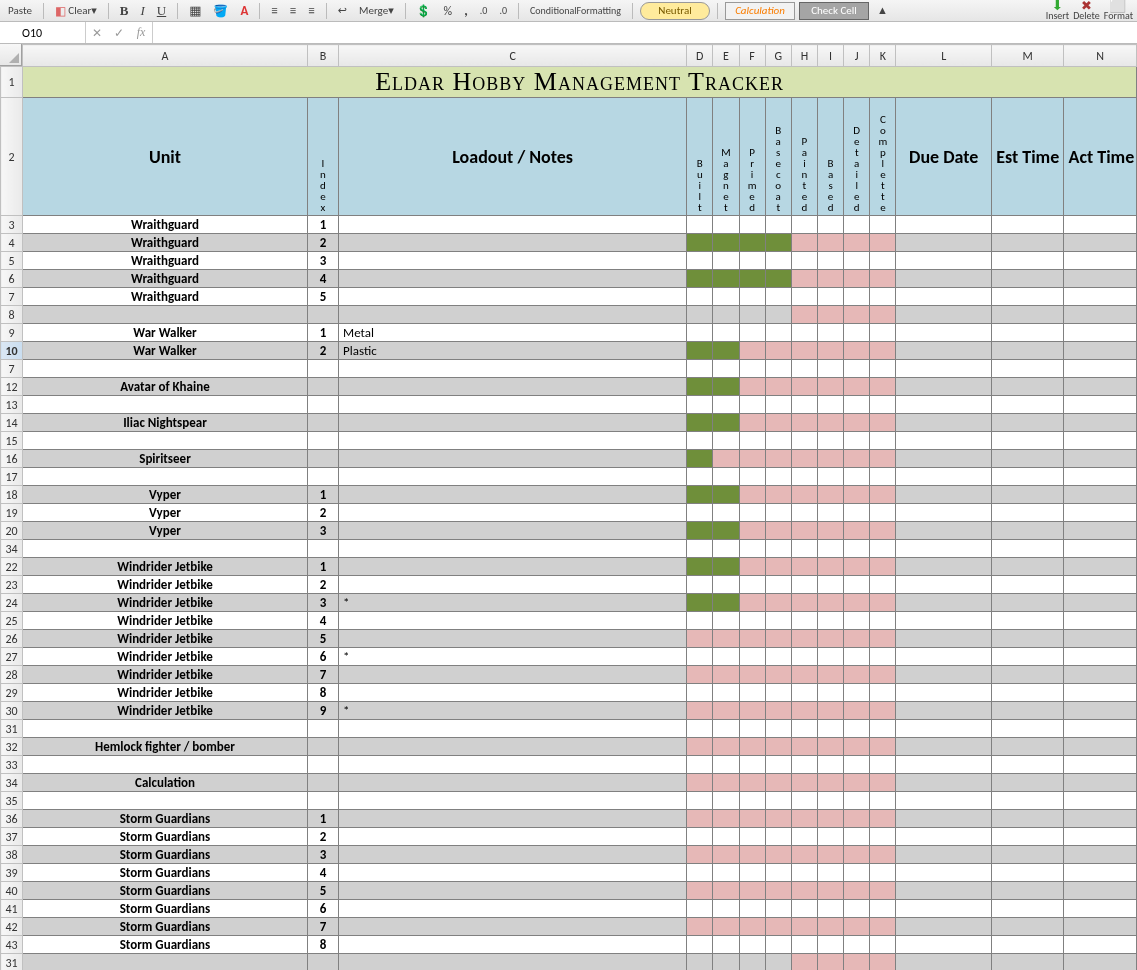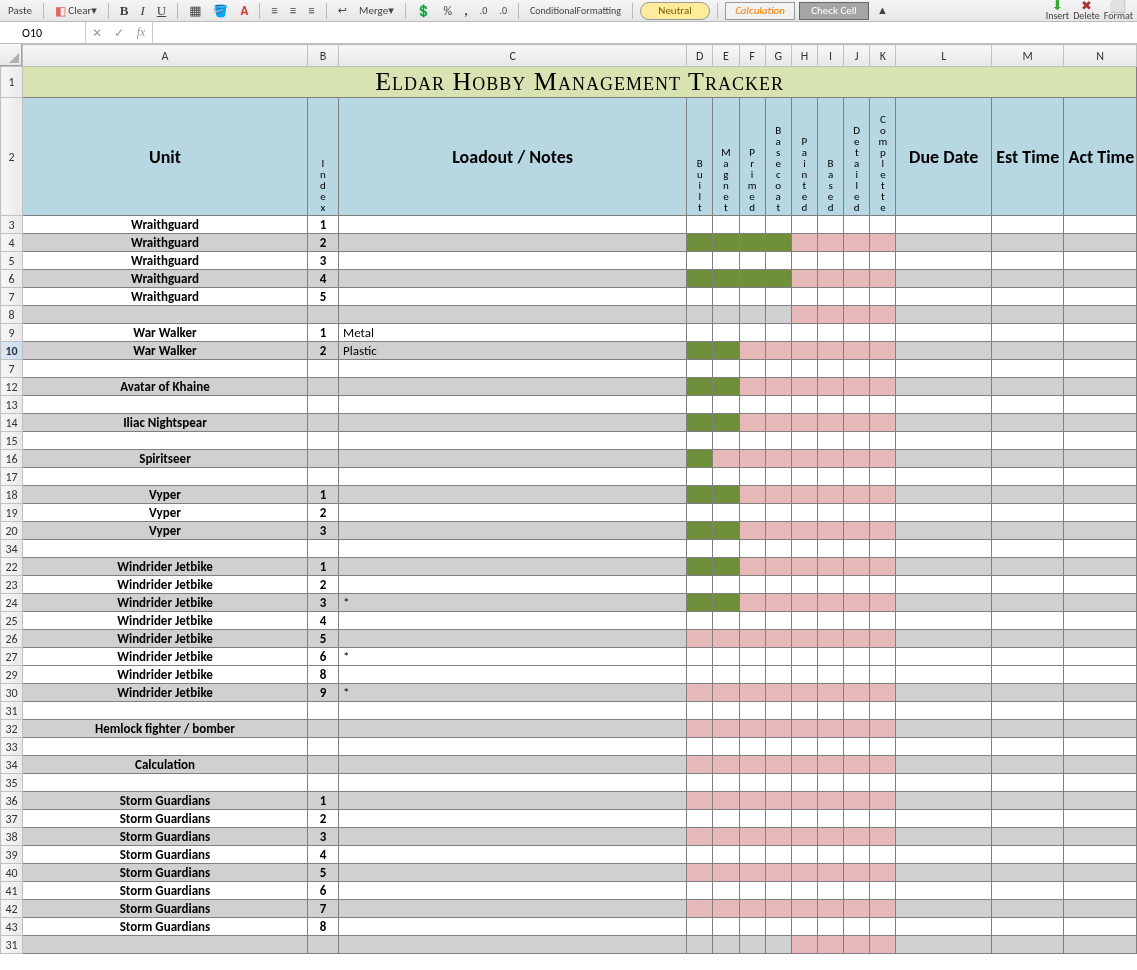--- a/index.html
+++ b/index.html
@@ -806,20 +806,37 @@
           <td class="cell todo"></td>
           <td class="cell todo"></td>
           <td class="cell todo"></td>
           <td class="cell todo"></td>
           <td class="cell todo"></td>
           <td class="cell todo"></td>
           <td class="cell"></td>
           <td class="cell"></td>
           <td class="cell"></td>
         </tr>
+        <tr>
+          <td class="rowhdr">28</td>
+          <td class="cell center bold">Windrider Jetbike</td>
+          <td class="cell center bold">7</td>
+          <td class="cell left"></td>
+          <td class="cell todo"></td>
+          <td class="cell todo"></td>
+          <td class="cell todo"></td>
+          <td class="cell todo"></td>
+          <td class="cell todo"></td>
+          <td class="cell todo"></td>
+          <td class="cell todo"></td>
+          <td class="cell todo"></td>
+          <td class="cell"></td>
+          <td class="cell"></td>
+          <td class="cell"></td>
+        </tr>
         <tr class="white">
           <td class="rowhdr">29</td>
           <td class="cell center bold">Windrider Jetbike</td>
           <td class="cell center bold">8</td>
           <td class="cell left"></td>
           <td class="cell todo"></td>
           <td class="cell todo"></td>
           <td class="cell todo"></td>
           <td class="cell todo"></td>
           <td class="cell todo"></td>

